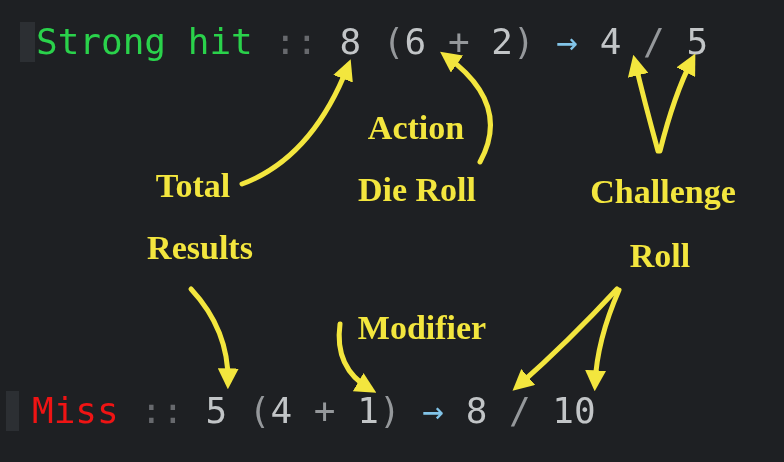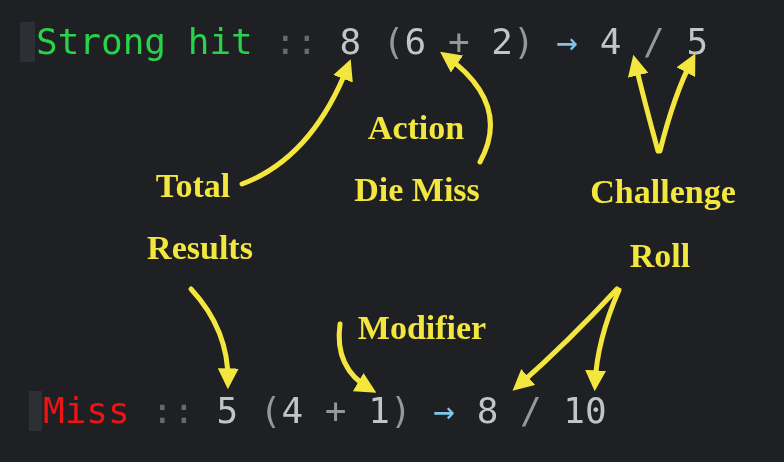--- a/index.html
+++ b/index.html
@@ -23,21 +23,21 @@
   .code-line {
     position: absolute;
     display: flex;
     align-items: center;
     font-family: "DejaVu Sans Mono", monospace;
     font-size: 36px;
     line-height: 44px;
     white-space: pre;
   }
   .code-line.top { left: 20px; top: 20px; }
-  .code-line.bottom { left: 29px; top: 389px; }
+  .code-line.bottom { left: 6px; top: 389px; gap: 12px; }
   .cursor-block {
     display: inline-block;
     width: 15px;
     height: 40px;
     background: var(--cursor);
     margin-right: 1px;
     flex: 0 0 auto;
   }
   .code-line.bottom .cursor-block { width: 13px; }
   
@@ -92,18 +92,18 @@
     <path class="arrow" d="M 660 151 Q 674 95 692 60" marker-end="url(#ah)"></path>
     <path class="arrow" d="M 191 289 Q 229 330 228 382" marker-end="url(#ah)"></path>
     <path class="arrow" d="M 340 324 Q 334 368 370 389" marker-end="url(#ah)"></path>
     <path class="arrow" d="M 617 289 Q 568 342 518 386" marker-end="url(#ah)"></path>
     <path class="arrow" d="M 619 290 Q 597 340 595 384" marker-end="url(#ah)"></path>
   </svg>
 
   <div class="hand-label" style="left:193px; top:166px;">Total</div>
   <div class="hand-label" style="left:186px; top:228px;margin-left:14px;">Results</div>
   <div class="hand-label" style="left:416px; top:108px;">Action</div>
-  <div class="hand-label" style="left:417px; top:170px;">Die Miss</div>
+  <div class="hand-label" style="left:417px; top:170px;">Die Roll</div>
   <div class="hand-label" style="left:663px; top:172px;">Challenge</div>
   <div class="hand-label" style="left:660px; top:236px;">Roll</div>
   <div class="hand-label" style="left:422px; top:276px;margin-top:32px;">Modifier</div>
 
 </div>
 
 </body></html>

